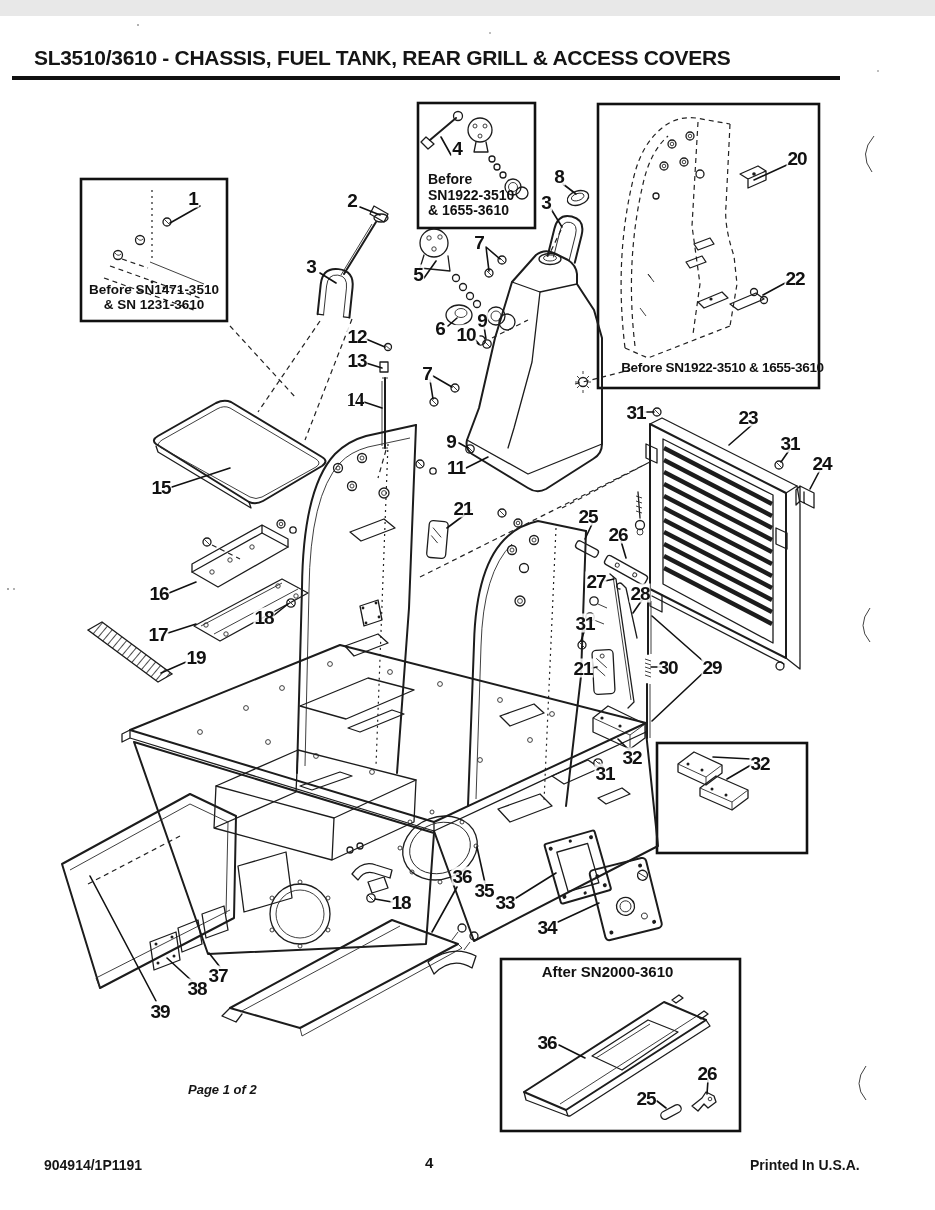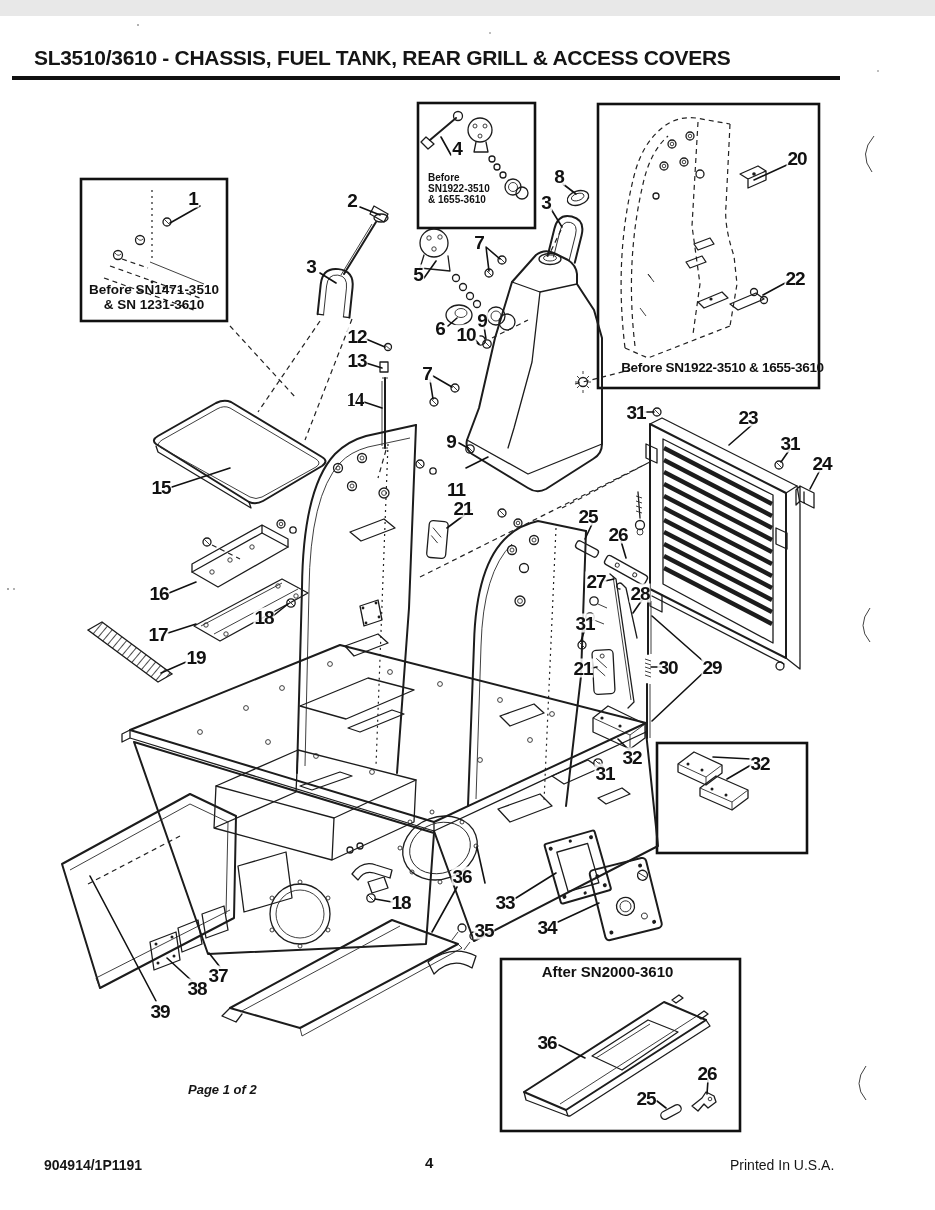--- a/index.html
+++ b/index.html
@@ -26,21 +26,21 @@
   .caption{position:absolute;font-weight:bold;color:#111;line-height:1.12;white-space:nowrap;}
   .cap-center{text-align:center;}
   .callout{
     position:absolute;transform:translate(-50%,-50%);
     font-weight:bold;font-size:19px;letter-spacing:-1px;line-height:1;
     color:#111;background:rgba(255,255,255,.85);padding:0 1px;
   }
   .pagelabel{position:absolute;left:188px;top:1066px;font-size:13px;font-weight:bold;font-style:italic;}
   .footer-left{position:absolute;left:44px;top:1141px;font-size:14px;font-weight:bold;}
   .footer-center{position:absolute;left:425px;top:1138px;font-size:15px;font-weight:bold;}
-  .footer-right{position:absolute;left:692px;top:1141px;font-size:14px;font-weight:normal;padding-left:38px;}
+  .footer-right{position:absolute;left:712px;top:1141px;font-size:14px;font-weight:bold;padding-left:38px;}
 </style>
 </head>
 <body>
 
 <div id="page">
 
   <div class="title">SL3510/3610 - CHASSIS, FUEL TANK, REAR GRILL &amp; ACCESS COVERS</div>
   <div class="rule"></div>
 
   <svg id="art" width="935" height="1210" viewBox="0 0 935 1210">
@@ -490,21 +490,21 @@
       <circle cx="8" cy="573" r="1" fill="#888"></circle>
         <circle cx="14" cy="573" r="1" fill="#999"></circle>
       <circle cx="878" cy="55" r="1" fill="#aaa"></circle>
     </g>
   </svg>
 
   <div class="caption cap-center" style="left:81px;top:266px;width:146px;font-size:13.5px;">
     <div>Before SN1471-3510</div>
     <div>&amp; SN 1231-3610</div>
   </div>
-  <div class="caption" style="left:428px;top:156px;font-size:10px;">
+  <div class="caption" style="left:428px;top:156px;font-size:14px;">
     <div>Before</div>
     <div>SN1922-3510</div>
     <div>&amp; 1655-3610</div>
   </div>
   <div class="caption cap-center" style="left:598px;top:344px;width:249px;font-size:13.5px;letter-spacing:-0.3px;">
     <div>Before SN1922-3510 &amp; 1655-3610</div>
   </div>
   <div class="caption cap-center" style="left:501px;top:948px;width:213px;font-size:15px;">
     <div>After SN2000-3610</div>
   </div>
@@ -521,21 +521,21 @@
       <div class="callout" style="left: 797px; top: 142px;">20</div>
       <div class="callout" style="left: 795px; top: 262px;">22</div>
       <div class="callout" style="left: 440px; top: 312px;">6</div>
       <div class="callout" style="left: 466px; top: 318px;">10</div>
       <div class="callout" style="left: 482px; top: 304px;">9</div>
       <div class="callout" style="left: 357px; top: 320px;">12</div>
       <div class="callout" style="left: 357px; top: 344px;">13</div>
       <div class="callout" style="left: 355px; top: 383px; font-family: Liberation Serif, serif;">14</div>
       <div class="callout" style="left: 427px; top: 357px;">7</div>
       <div class="callout" style="left: 451px; top: 425px;">9</div>
-      <div class="callout" style="left: 456px; top: 473px;">11</div>
+      <div class="callout" style="left: 456px; top: 451px;">11</div>
       <div class="callout" style="left: 161px; top: 471px;">15</div>
       <div class="callout" style="left: 463px; top: 492px;">21</div>
       <div class="callout" style="left: 748px; top: 401px;">23</div>
       <div class="callout" style="left: 636px; top: 396px;">31</div>
       <div class="callout" style="left: 790px; top: 427px;">31</div>
       <div class="callout" style="left: 822px; top: 447px;">24</div>
       <div class="callout" style="left: 588px; top: 500px;">25</div>
       <div class="callout" style="left: 618px; top: 518px;">26</div>
       <div class="callout" style="left: 596px; top: 565px;">27</div>
       <div class="callout" style="left: 640px; top: 577px;">28</div>
@@ -545,21 +545,21 @@
       <div class="callout" style="left: 196px; top: 641px;">19</div>
       <div class="callout" style="left: 585px; top: 607px;">31</div>
       <div class="callout" style="left: 583px; top: 652px;">21</div>
       <div class="callout" style="left: 668px; top: 651px;">30</div>
       <div class="callout" style="left: 712px; top: 651px;">29</div>
       <div class="callout" style="left: 632px; top: 741px;">32</div>
       <div class="callout" style="left: 605px; top: 757px;">31</div>
       <div class="callout" style="left: 760px; top: 747px;">32</div>
       <div class="callout" style="left: 505px; top: 886px;">33</div>
       <div class="callout" style="left: 547px; top: 911px;">34</div>
-      <div class="callout" style="left: 484px; top: 914px;">35</div>
+      <div class="callout" style="left: 484px; top: 874px;">35</div>
       <div class="callout" style="left: 462px; top: 860px;">36</div>
       <div class="callout" style="left: 401px; top: 886px;">18</div>
       <div class="callout" style="left: 218px; top: 959px;">37</div>
       <div class="callout" style="left: 197px; top: 972px;">38</div>
       <div class="callout" style="left: 160px; top: 995px;">39</div>
       <div class="callout" style="left: 547px; top: 1026px;">36</div>
       <div class="callout" style="left: 646px; top: 1082px;">25</div>
       <div class="callout" style="left: 707px; top: 1057px;">26</div>
     </div>
 

